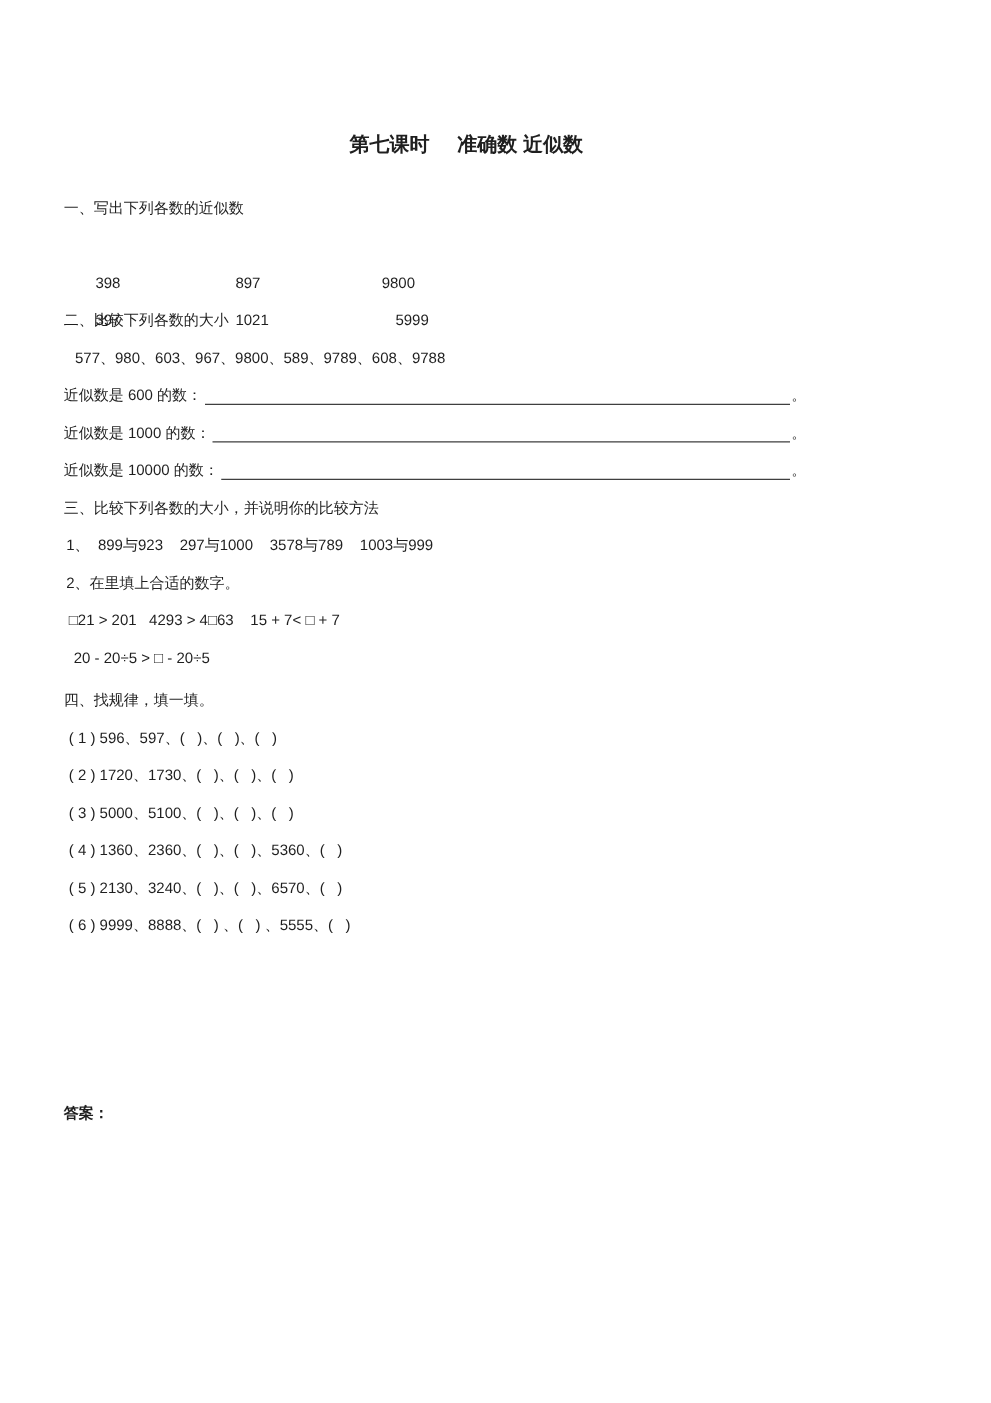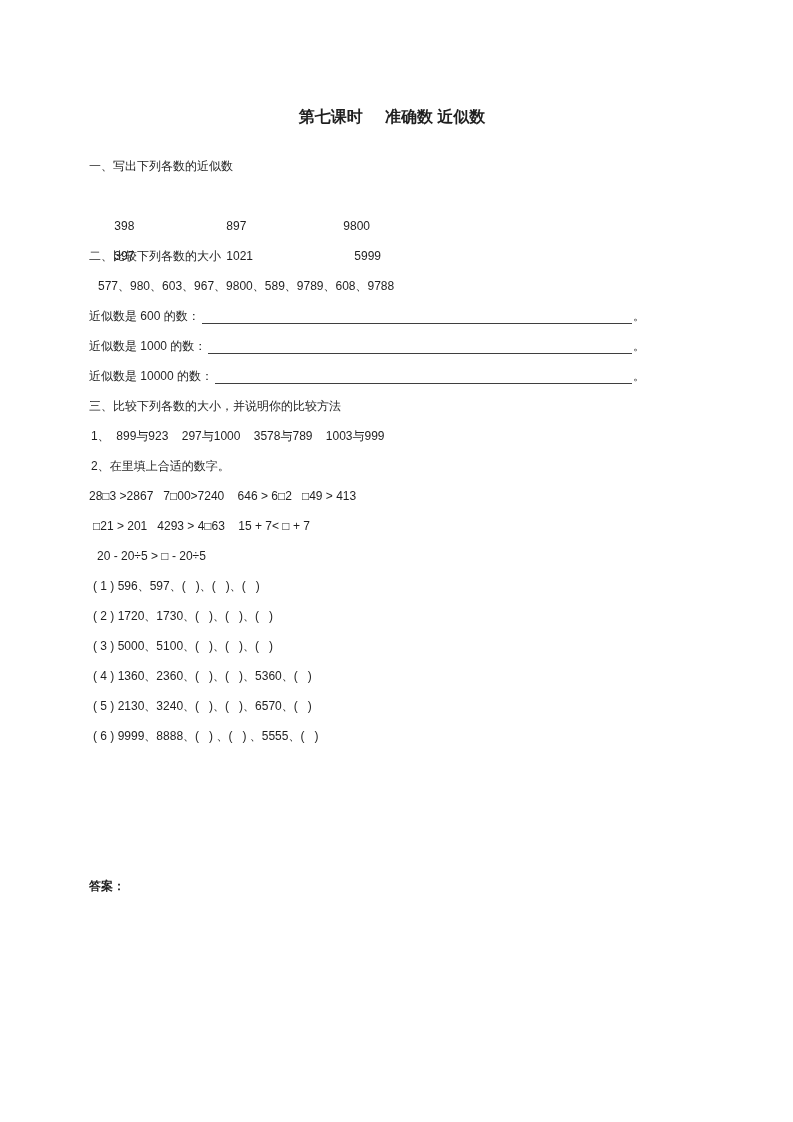--- a/index.html
+++ b/index.html
@@ -1,21 +1,21 @@
 <!DOCTYPE html>
 <html><head>
 <meta charset="utf-8">
 <style>
   html,body{margin:0;padding:0;background:#ffffff;}
   body{
     width:793px;height:1122px;overflow:hidden;
     font-family:"Liberation Sans","DejaVu Sans",sans-serif;
     color:#1f1f1f;
   }
-  .page{padding:104px 148px 0 89px;box-sizing:border-box;width:793px;height:820px;}
+  .page{padding:104px 148px 0 51px;box-sizing:border-box;width:793px;height:820px;}
   .title{
     font-size:16px;font-weight:bold;line-height:26px;height:26px;
     text-align:center;padding-left:50px;margin-bottom:21px;white-space:pre;
   }
   .ln{font-size:12px;line-height:30px;height:30px;white-space:pre;}
   .ind2{padding-left:2px;}
   .ind4{padding-left:4px;}
   .ind8{padding-left:8px;}
   .ind9{padding-left:9px;}
   .ind12{padding-left:12px;}
@@ -60,24 +60,24 @@
   </div>
   <div class="ln blank">
     <span class="blabel">近似数是 10000 的数：</span>
     <span class="fill"></span>
     <span class="bsuffix">。</span>
   </div>
 
   <div class="ln">三、比较下列各数的大小，并说明你的比较方法</div>
   <div class="ln ind2">1、  899与923    297与1000    3578与789    1003与999</div>
   <div class="ln ind2">2、在里填上合适的数字。</div>
-  <div class="ln">28□3 &gt;2867   7□00&gt;7240    646 &gt; 6□2   □49 &gt; 413</div>
   <div class="ln ind4">□21 &gt; 201   4293 &gt; 4□63    15 + 7&lt; □ + 7</div>
   <div class="ln ind8">20 - 20÷5 &gt; □ - 20÷5</div>
 
+  <div class="ln mt4">四、找规律，填一填。</div>
   <div class="ln ind4">( 1 ) 596、597、(   )、(   )、(   )</div>
   <div class="ln ind4">( 2 ) 1720、1730、(   )、(   )、(   )</div>
   <div class="ln ind4">( 3 ) 5000、5100、(   )、(   )、(   )</div>
   <div class="ln ind4">( 4 ) 1360、2360、(   )、(   )、5360、(   )</div>
   <div class="ln ind4">( 5 ) 2130、3240、(   )、(   )、6570、(   )</div>
   <div class="ln ind4">( 6 ) 9999、8888、(   ) 、(   ) 、5555、(   )</div>
 
   <div class="ln answer">答案：</div>
 
 </div>

